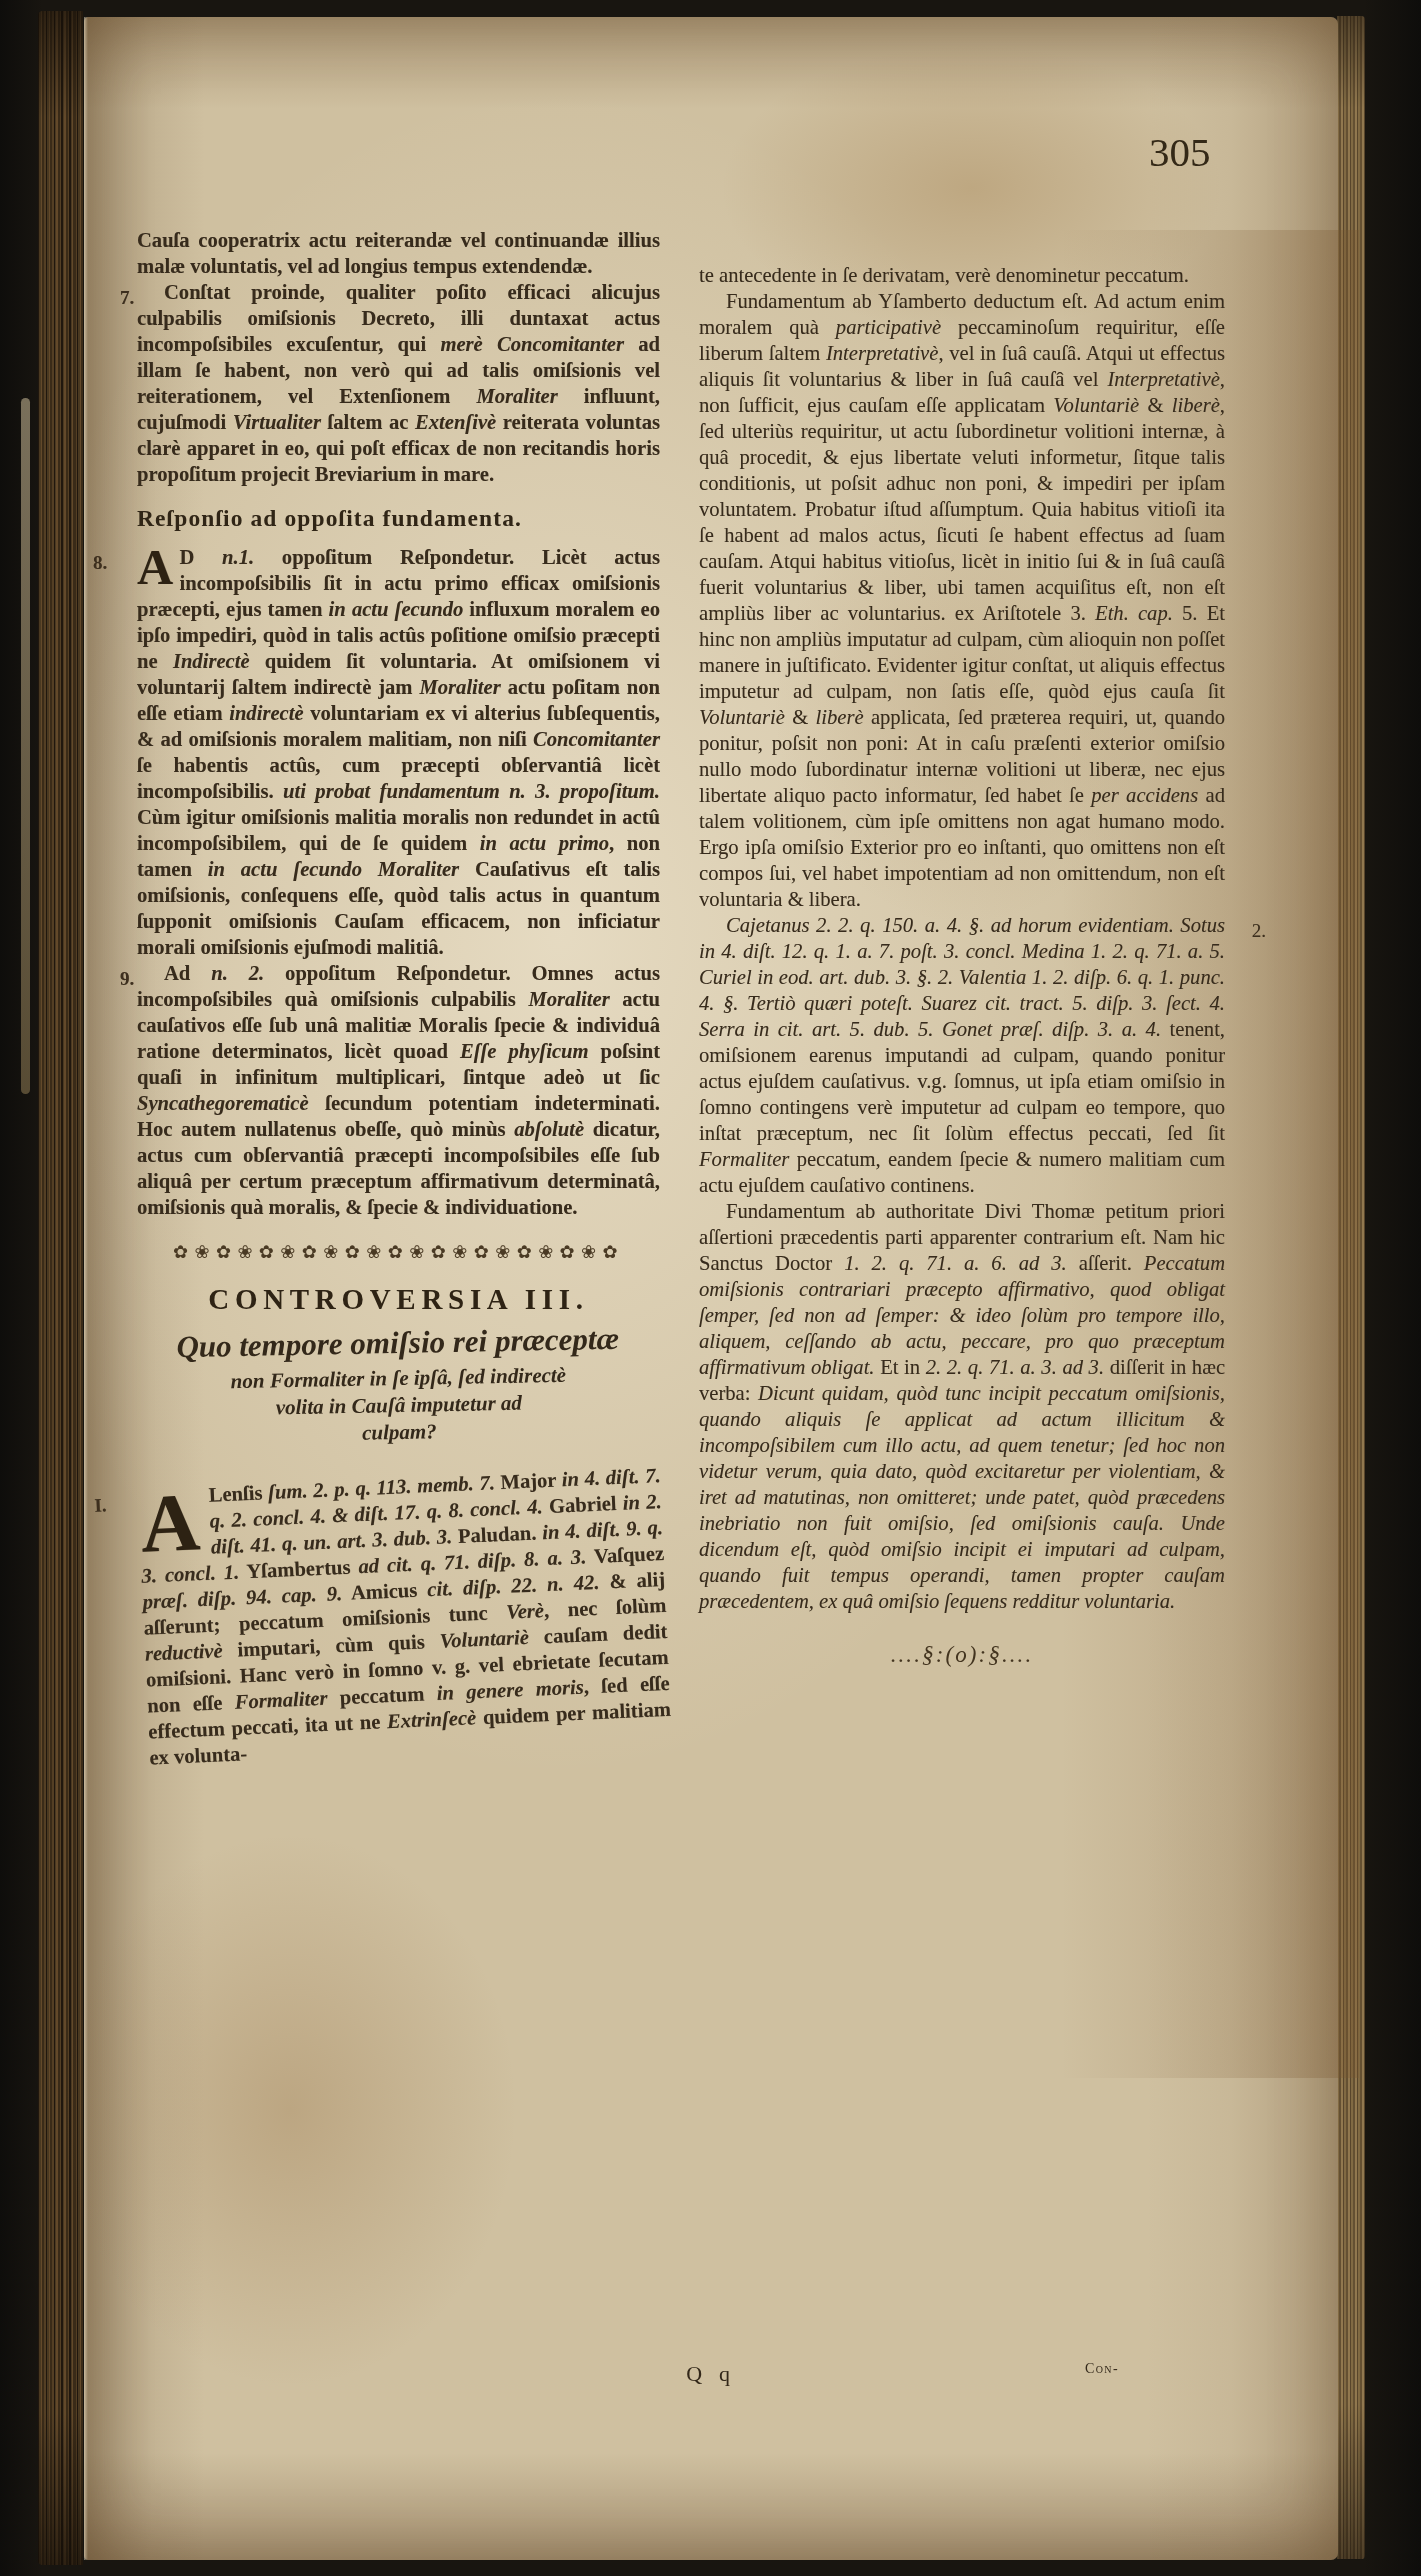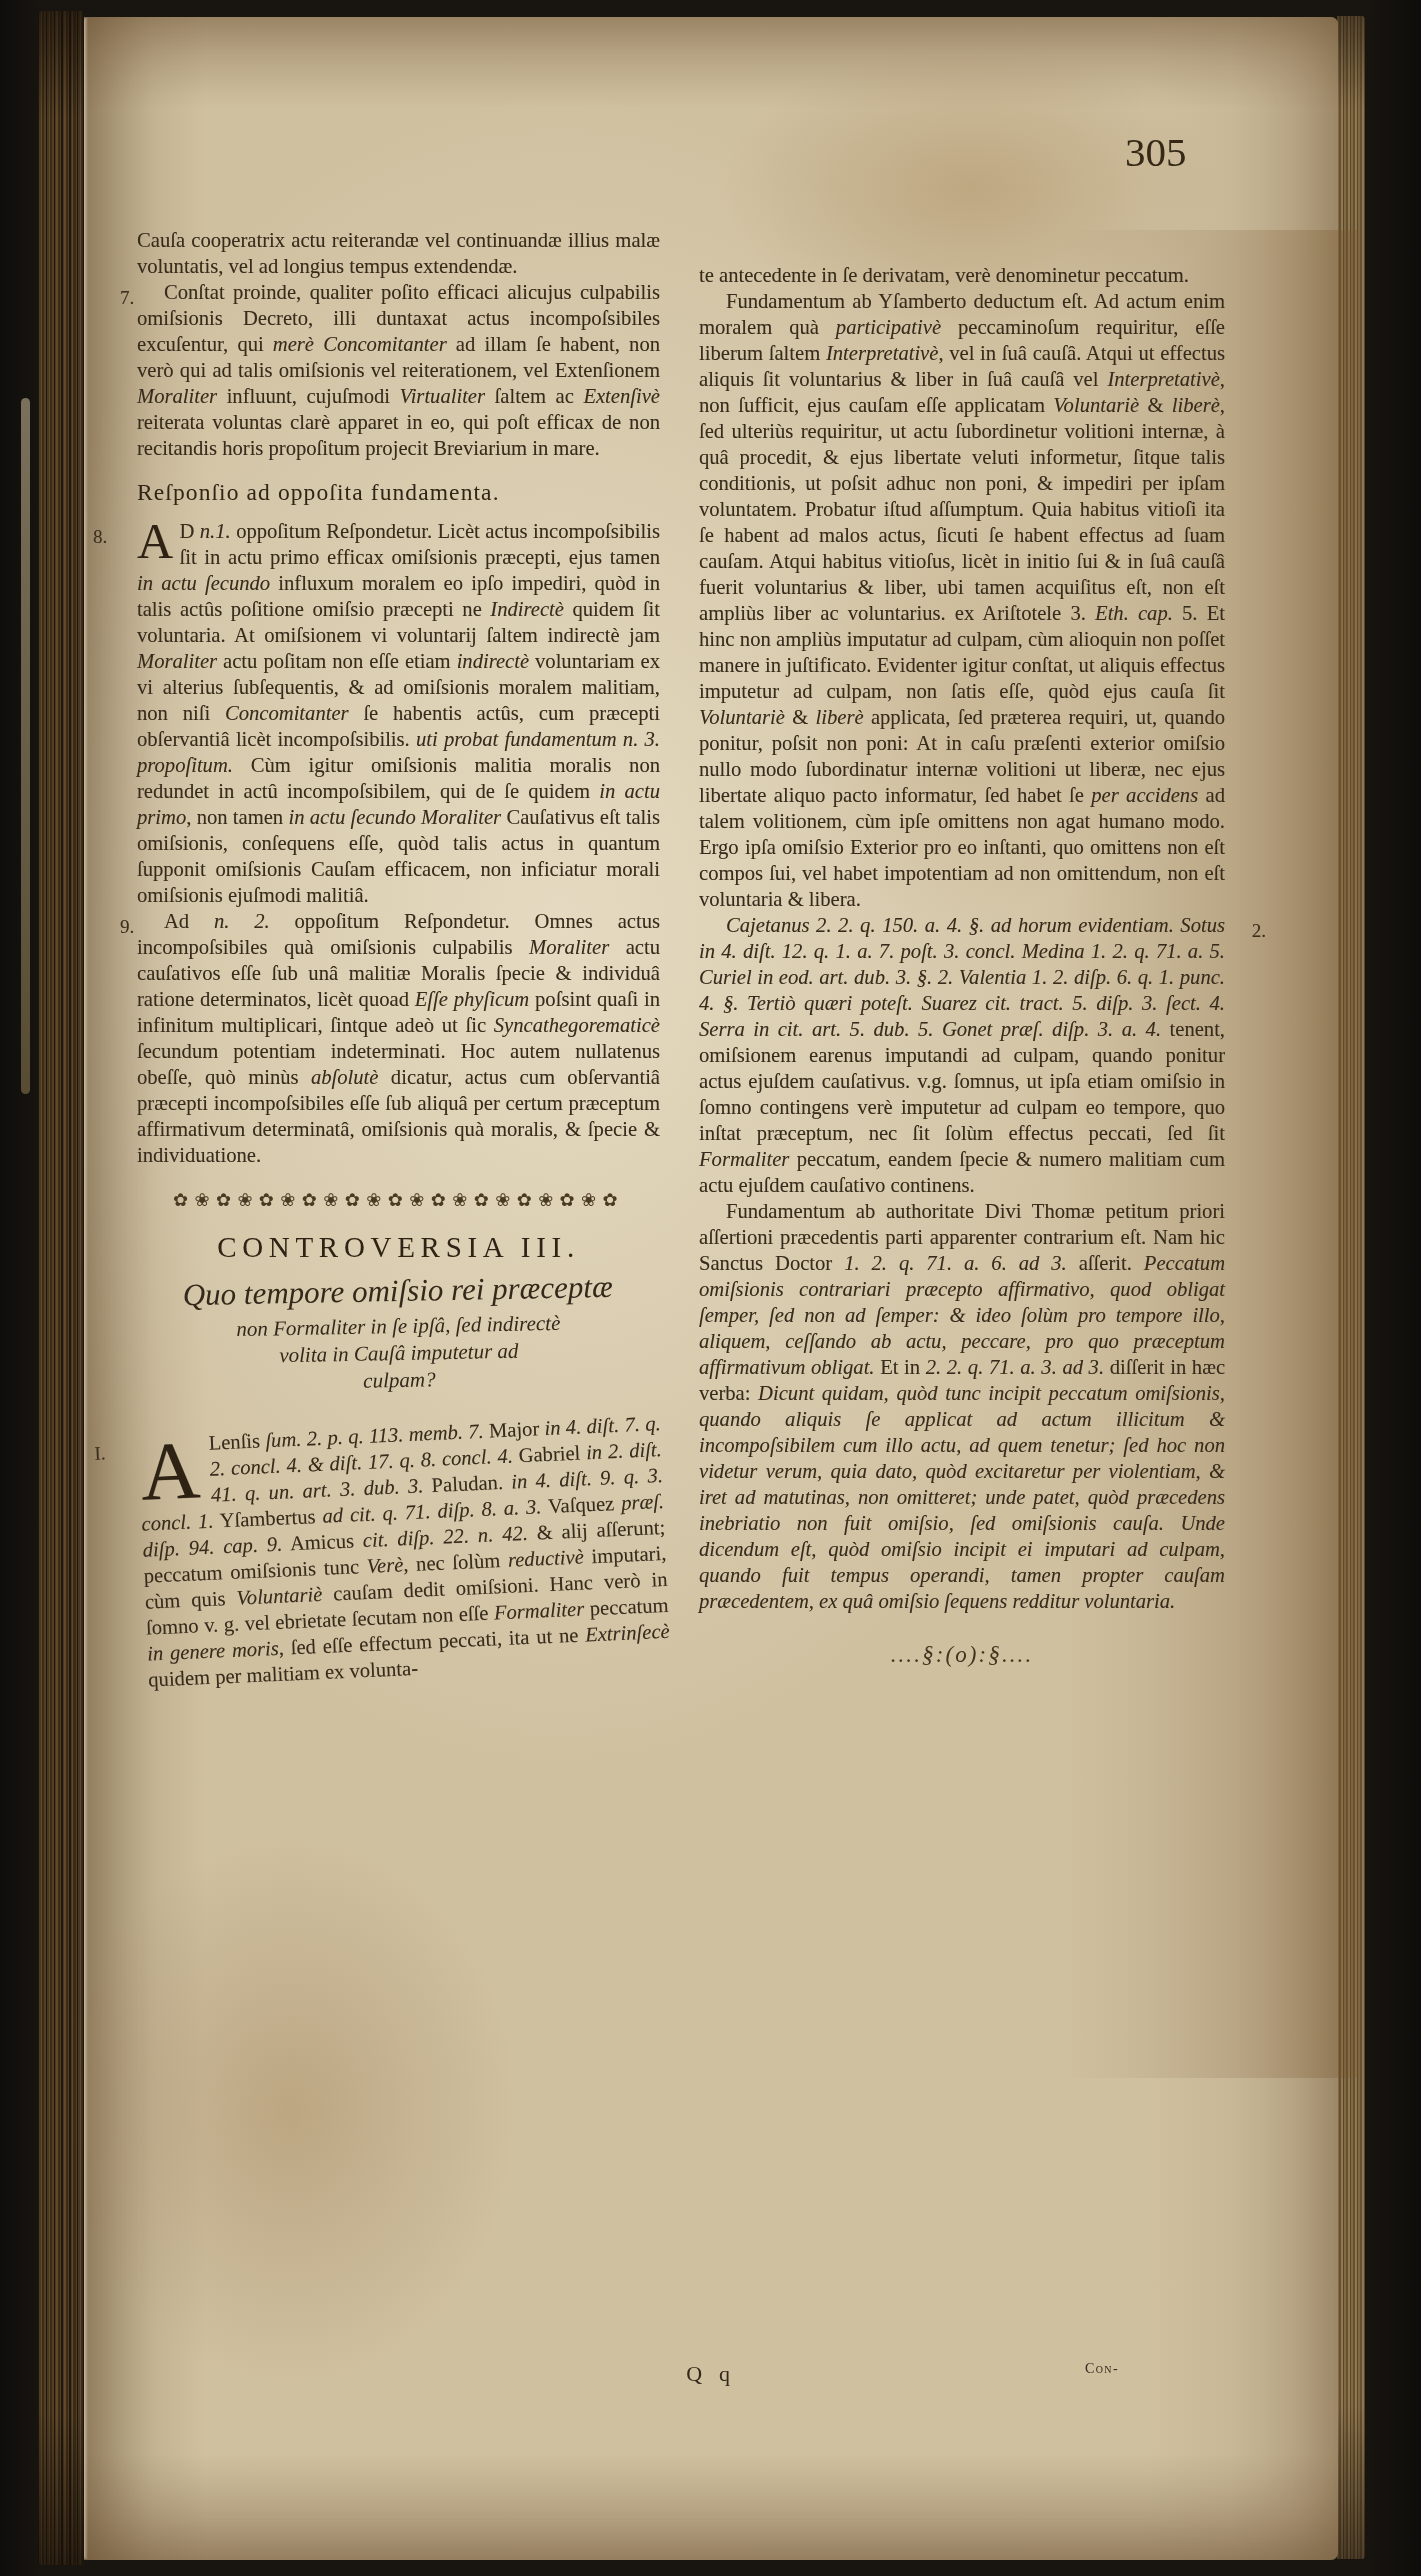--- a/index.html
+++ b/index.html
@@ -39,24 +39,24 @@
     background:radial-gradient(closest-side,rgba(150,110,58,.30),rgba(150,110,58,0) 72%);}
   .stain.s2{left:-99px;top:1720px;width:611px;height:746px;
     background:radial-gradient(closest-side,rgba(138,98,52,.28),rgba(138,98,52,0) 74%);}
   .stain.s3{right:-21px;top:213px;width:298px;height:1848px;
     background:linear-gradient(90deg,rgba(120,85,45,0),rgba(120,85,45,.30));}
   .stain.s4{left:625px;top:398px;width:512px;height:583px;
     background:radial-gradient(closest-side,rgba(145,108,58,.16),rgba(145,108,58,0) 75%);}
 
   .running-header{position:absolute;top:112px;left:85px;width:1052px;text-align:center;
     font-size:41px;letter-spacing:0.7px;color:#2e2314;}
-  .page-number{position:absolute;top:111px;left:1041px;font-size:41px;color:#342917;}
+  .page-number{position:absolute;top:111px;left:1065px;font-size:41px;color:#342917;}
 
   .col{position:absolute;top:210px;}
-  .col-left{left:53px;width:523px;}
+  .col-left{left:53px;width:523px;font-weight:bold;}
   .col-right{left:615px;width:526px;margin-top:35px;}
 
   .para{position:relative;margin:0;font-size:20.6px;line-height:26px;text-align:justify;color:#372b1c;
     text-shadow:0.2px 0.2px 0 rgba(46,34,20,.25);}
   .para.indent{text-indent:27px;}
   .para i{font-style:italic;}
   .dropcap{float:left;font-size:50px;line-height:41px;padding:2.8px 6.4px 0 0;color:#2d2213;
     text-shadow:0.4px 0.4px 0 rgba(46,34,20,.3);}
   .dropcap.big{font-size:82px;line-height:68px;padding:5.7px 10px 0 1.4px;}
 

